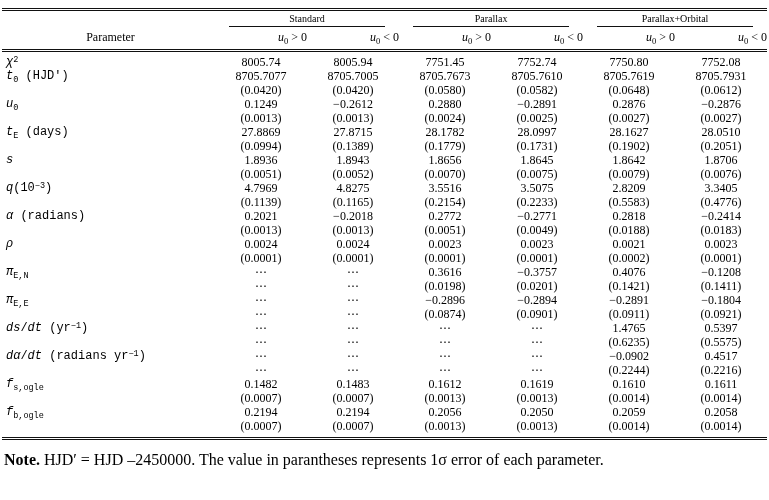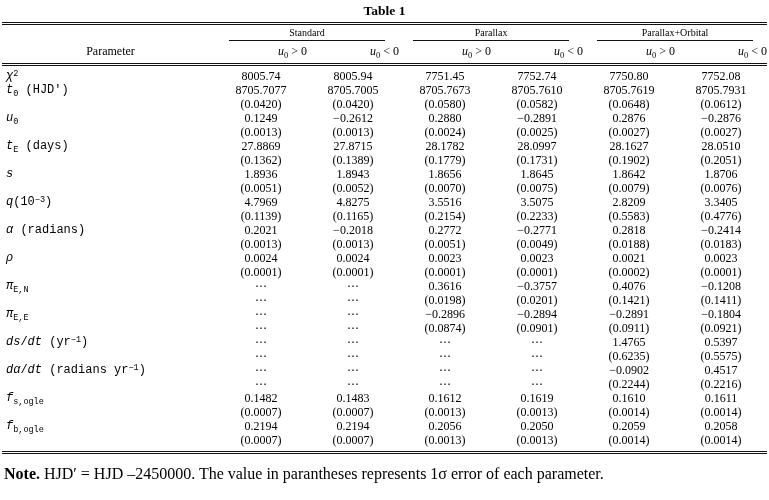--- a/index.html
+++ b/index.html
@@ -33,21 +33,20 @@
   sub{font-size:8.5px;line-height:0;position:relative;top:2.5px;vertical-align:baseline;}
   .it{font-style:italic;}
   .note{font-size:16px;margin:12px 4px 0 4px;line-height:15px;}
   .note-label{font-weight:bold;}
 </style>
 </head>
 <body>
 
 <div class="page">
   <div class="titleblock">
-    <div class="t-number">Table 1</div>
   </div>
 
   <table>
     <colgroup>
       <col class="c-param">
         <col class="c-val">
         <col class="c-val">
         <col class="c-val">
       <col class="c-val">
         <col class="c-val">
@@ -122,21 +121,21 @@
         <tr>
           <td class="plabel" rowspan="2"><span class="it">t</span><sub>E</sub><span> (days)</span></td>
           <td class="val">27.8869</td>
           <td class="val">27.8715</td>
           <td class="val">28.1782</td>
           <td class="val">28.0997</td>
           <td class="val">28.1627</td>
           <td class="val">28.0510</td>
         </tr>
         <tr>
-          <td class="err">(0.1362)</td>
+          <td class="err">(0.0994)</td>
           <td class="err">(0.1389)</td>
           <td class="err">(0.1779)</td>
           <td class="err">(0.1731)</td>
           <td class="err">(0.1902)</td>
           <td class="err">(0.2051)</td>
         </tr>
         <tr>
           <td class="plabel" rowspan="2"><span class="it">s</span></td>
           <td class="val">1.8936</td>
           <td class="val">1.8943</td>

